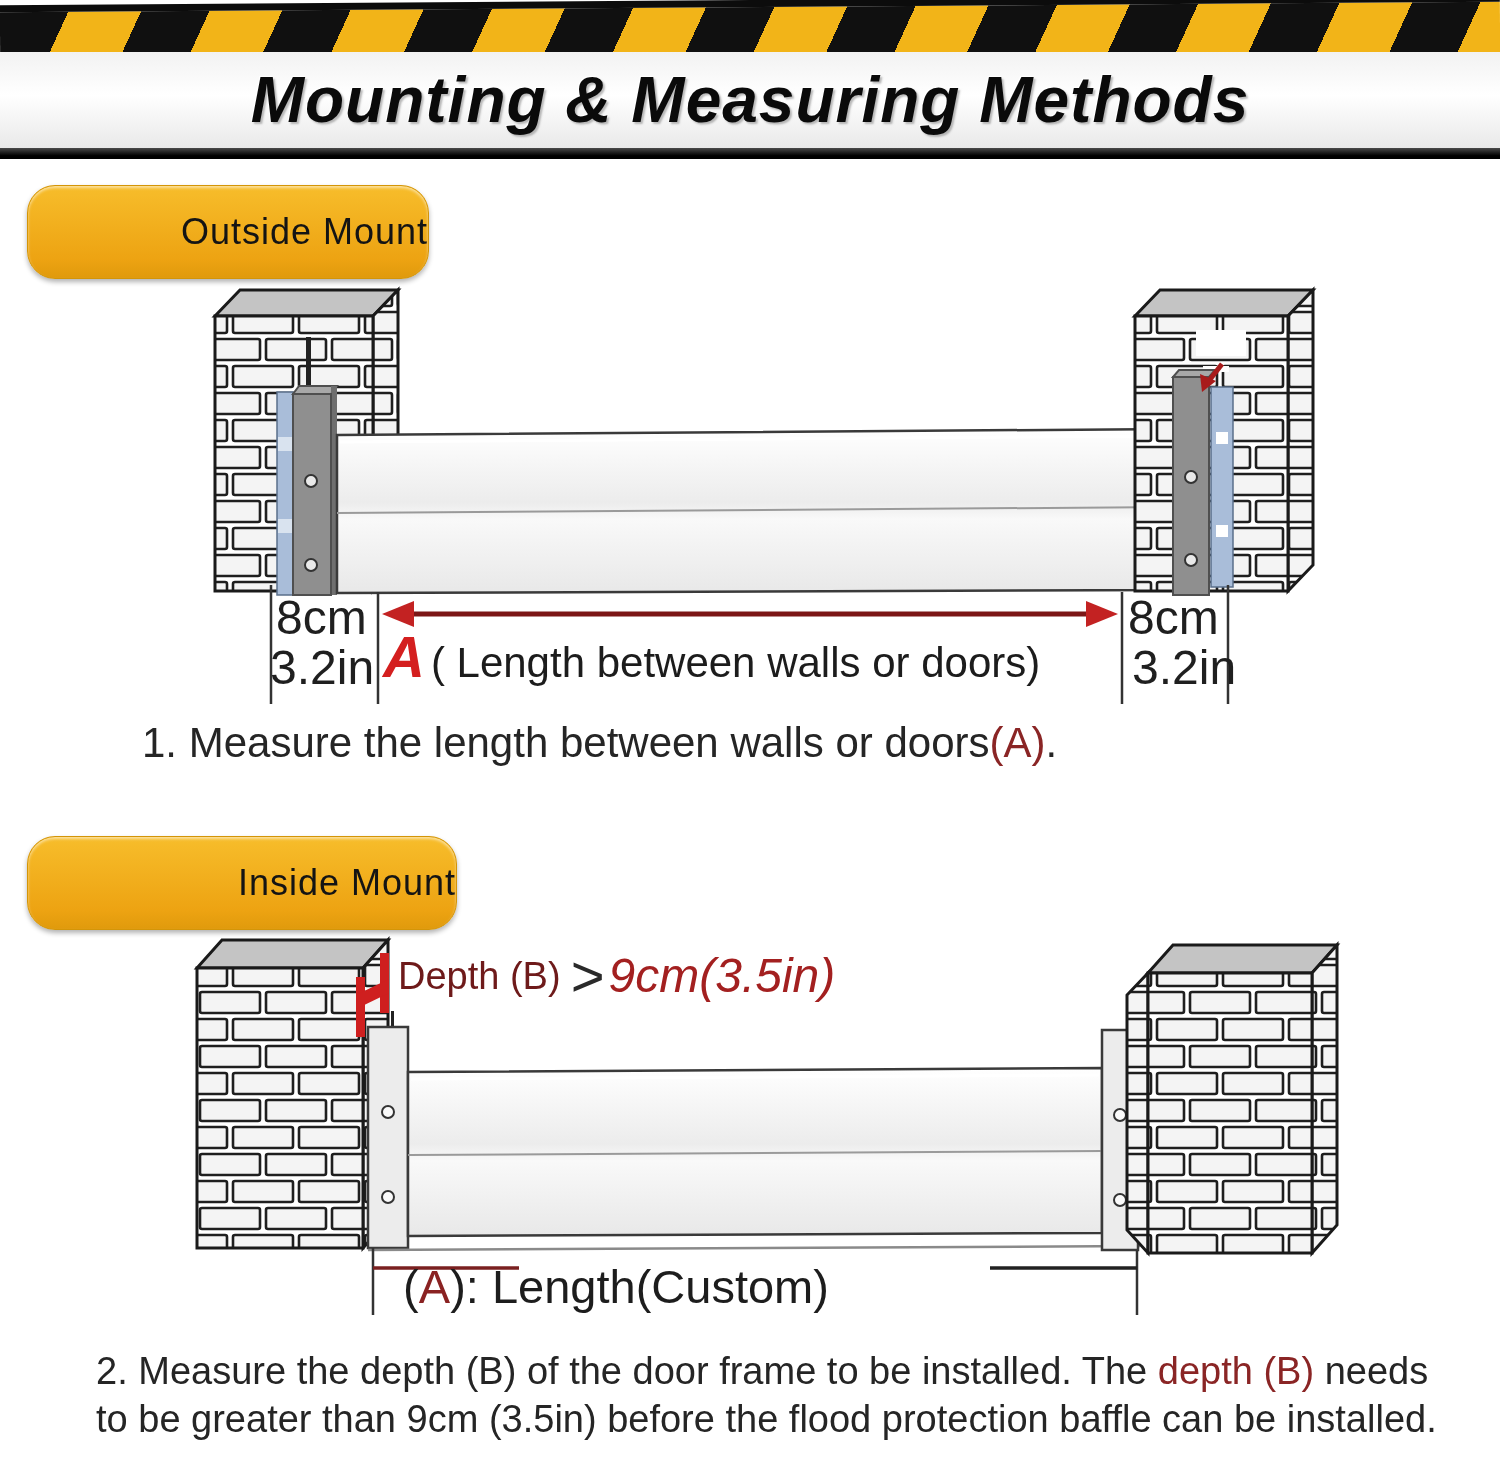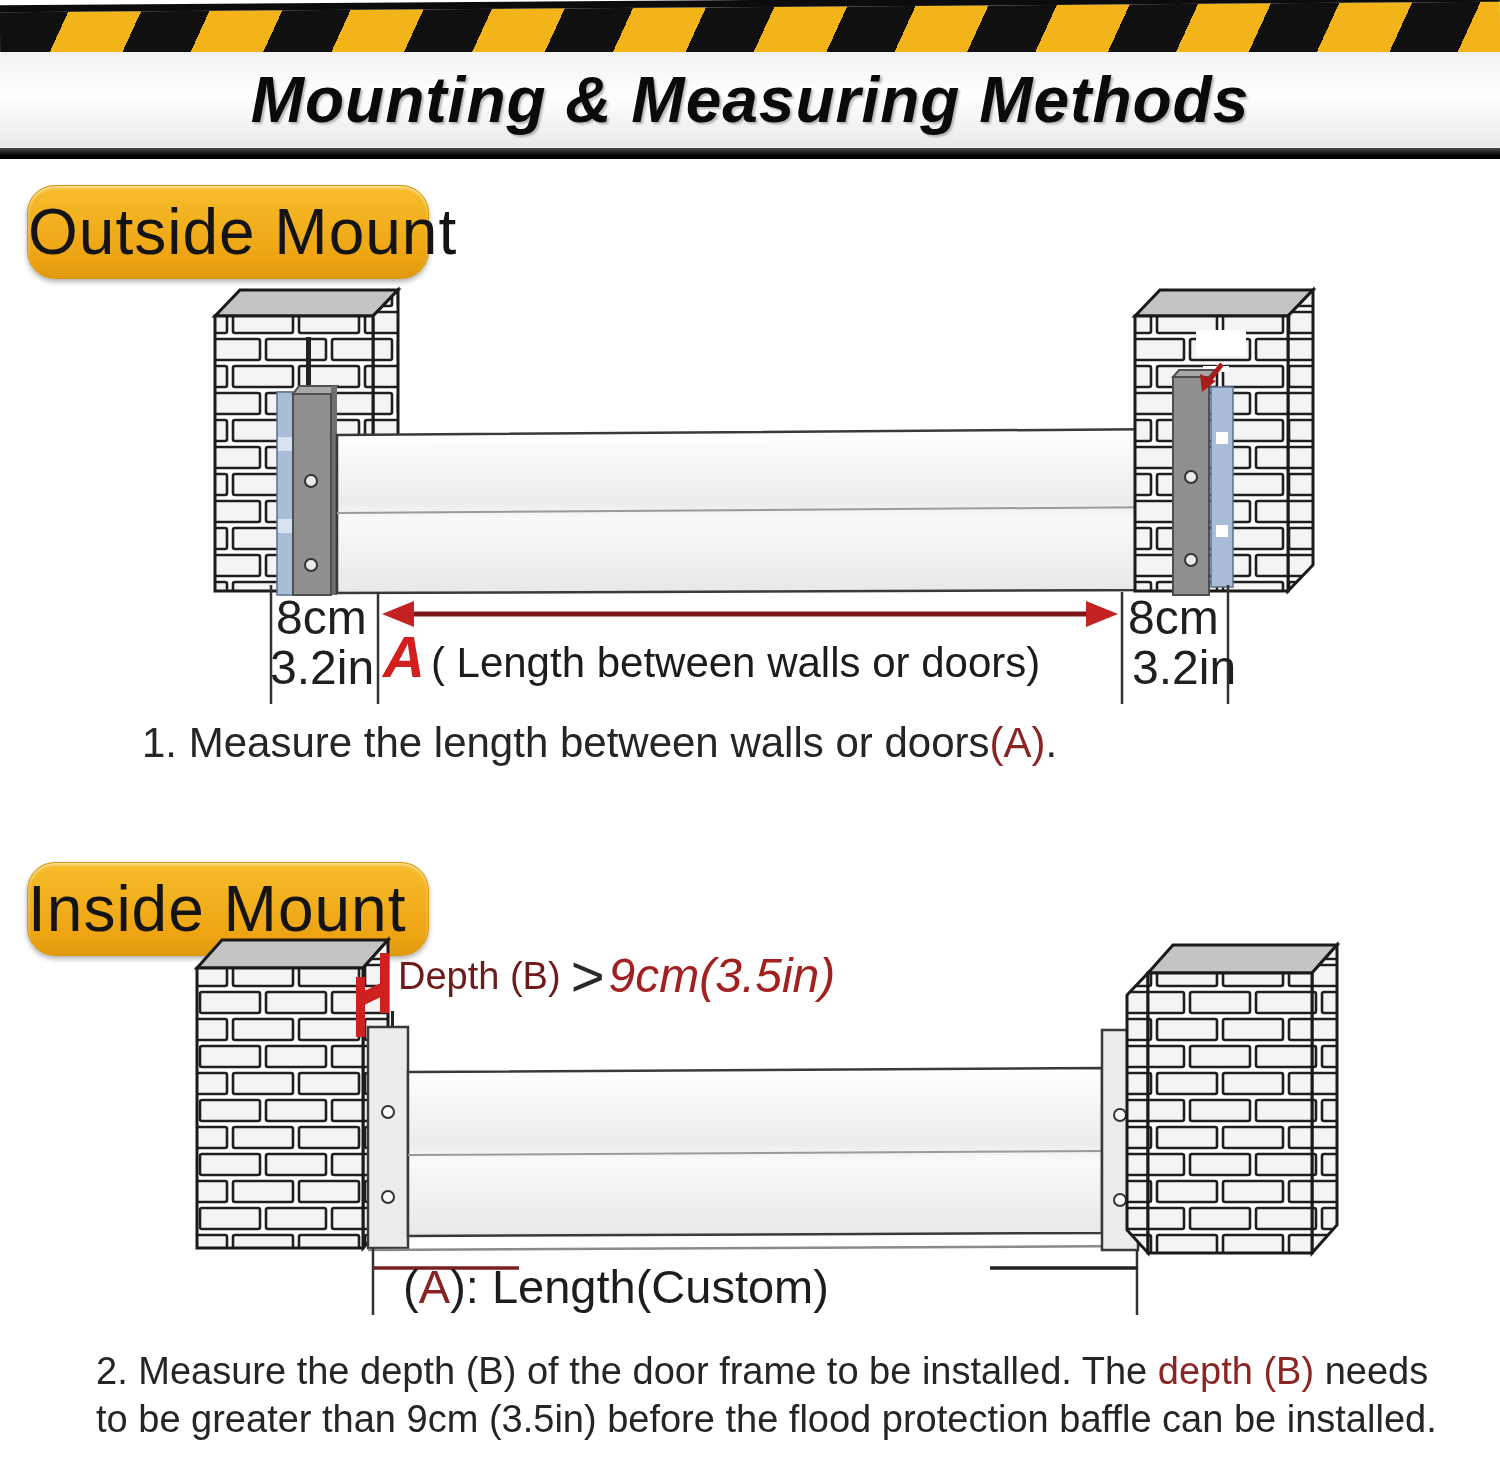--- a/index.html
+++ b/index.html
@@ -28,25 +28,25 @@
   .header-bar{
     position:absolute;top:148px;left:0;width:1500px;height:11px;
     background:linear-gradient(180deg,#4a4a4a,#000 70%);
   }
   
   .badge{
     position:absolute;left:27px;width:400px;height:92px;border-radius:28px;
     background:linear-gradient(180deg,#f7bd2b,#eda312 80%,#e09a0c);
     box-shadow:0 3px 5px rgba(0,0,0,.3), inset 0 2px 3px rgba(255,255,255,.55);
     border:1px solid #d49507;
-    display:flex;align-items:center;justify-content:flex-start;
-    font-size:64px;color:#141414;letter-spacing:1px;white-space:nowrap;
+    display:flex;align-items:center;justify-content:flex-end;
+    font-size:36px;color:#141414;letter-spacing:1px;white-space:nowrap;
   }
   .badge-outside{top:185px;}
-  .badge-inside{top:862px;}
+  .badge-inside{top:836px;padding-left:28px;}
   
   .diagram{position:absolute;left:0;width:1232px;}
   .diagram svg{position:absolute;left:0;top:0;}
   .outside-diagram{top:282px;height:430px;}
   .inside-diagram{top:935px;height:390px;}
   .dlabel{position:absolute;line-height:1;white-space:nowrap;}
   .measure-num{font-size:48px;color:#1f1f1f;}
   .span-row{display:flex;align-items:baseline;}
   .span-letter-a{font-size:58px;font-weight:800;color:#d41f1f;font-style:italic;}
   .span-text{font-size:42px;color:#1c1c1c;margin-left:6px;}

